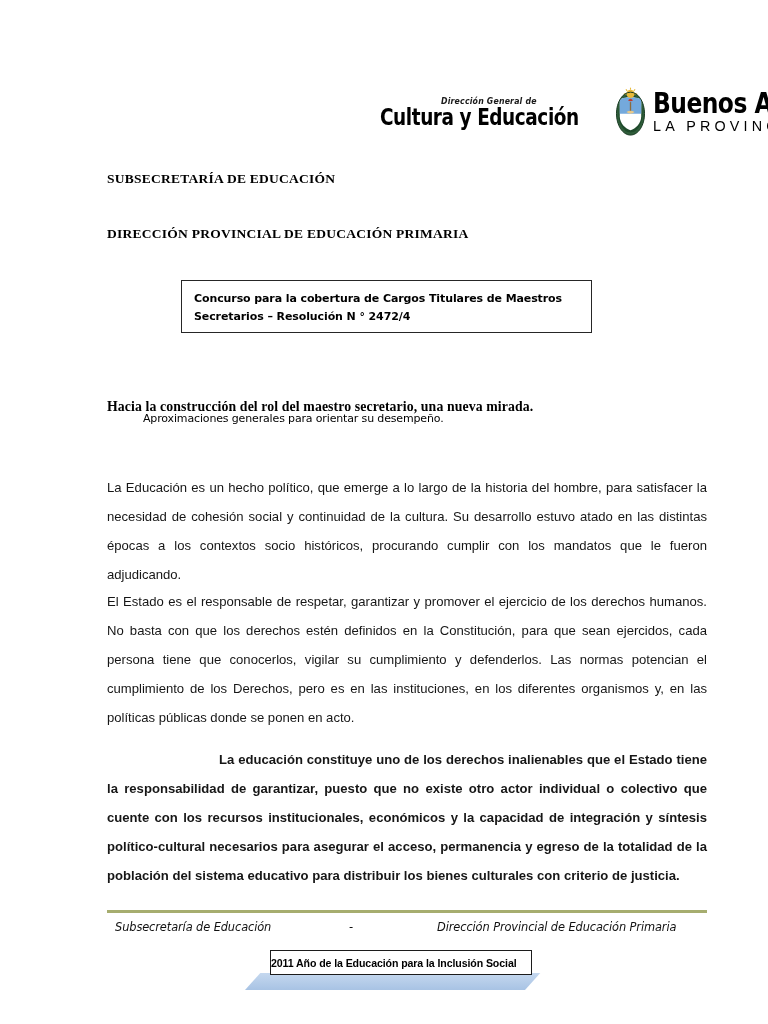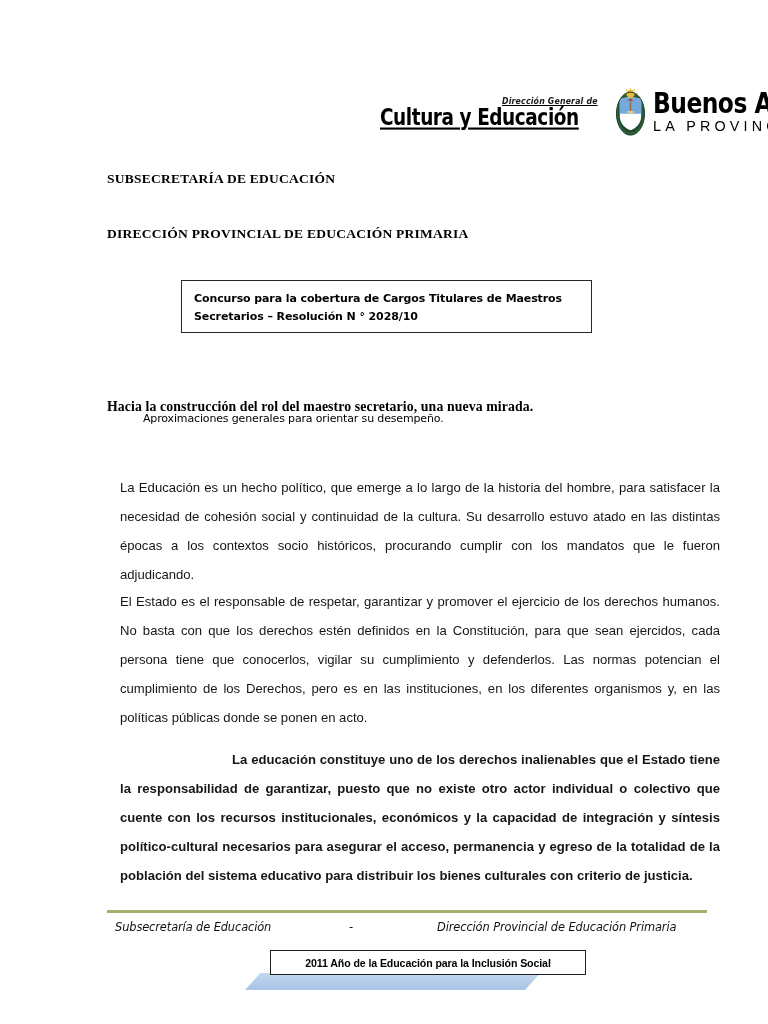--- a/index.html
+++ b/index.html
@@ -31,25 +31,24 @@
     left: 380px;
     width: 332px;
     height: 56px;
     display: flex;
     align-items: center;
     justify-content: flex-start;
   }
   .logo-dgcye {
     display: flex;
     flex-direction: column;
-    align-items: flex-end;
+    align-items: center;
     justify-content: center;
     margin-right: 8px;
     padding-top: 2px;
-    text-decoration: underline;
   }
   .logo-dgcye-small {
     font-family: "DejaVu Sans", sans-serif;
     font-size: 8.5px;
     font-weight: 700;
     font-style: italic;
     letter-spacing: 0.2px;
     color: #1a1a1a;
     transform: scaleX(0.92);
     transform-origin: left center;
@@ -163,21 +162,21 @@
     font-weight: 400;
     color: #000000;
     letter-spacing: -0.15px;
     white-space: nowrap;
     margin-left: 36px;
   }
 
   
   .body-col {
     position: absolute;
-    left: 120px;
+    left: 107px;
     width: 600px;
   }
   .para {
     font-family: "Liberation Sans", sans-serif;
     font-size: 13.1px;
     line-height: 29px;
     text-align: justify;
     text-justify: inter-word;
     color: #161616;
     margin: 0;
@@ -230,28 +229,27 @@
     width: 280px;
     height: 17px;
     background: linear-gradient(to bottom, #c5d8ef 0%, #a8c3e4 100%);
     transform: skewX(-42deg);
     transform-origin: bottom left;
   }
   .year-box {
     position: absolute;
     left: 270px;
     top: 950px;
-    width: 316px;
+    width: 262px;
     height: 25px;
     border: 1.4px solid #1c1c1c;
     background: #ffffff;
     box-sizing: border-box;
     display: flex;
     align-items: center;
-    justify-content: center;
   }
   .year-box-text {
     font-family: "Liberation Sans", sans-serif;
     font-size: 10.6px;
     font-weight: 700;
     color: #000000;
     letter-spacing: -0.1px;
     white-space: nowrap;
   }
 </style>
@@ -298,21 +296,21 @@
       <div class="logo-ba-sub">LA PROVINCIA</div>
     </div>
   </div>
 
   <div class="heading-serif" id="h-subsecretaria">SUBSECRETARÍA DE EDUCACIÓN</div>
 
   <div class="heading-serif" id="h-direccion">DIRECCIÓN PROVINCIAL DE EDUCACIÓN PRIMARIA</div>
 
   <div class="title-box">
     <div class="title-box-line">Concurso para la cobertura de Cargos Titulares de Maestros</div>
-    <div class="title-box-line">Secretarios – Resolución N ° 2028/10</div>
+    <div class="title-box-line">Secretarios – Resolución N ° 2472/4</div>
   </div>
 
   <div class="section-title">Hacia la construcción del rol del maestro secretario, una nueva mirada.</div>
 
   <div class="section-subtitle">Aproximaciones generales para orientar su desempeño.</div>
 
   <div class="body-col p-pos" id="p1">
     <p class="para">La Educación es un hecho  político, que emerge a lo largo de la historia del hombre, para satisfacer la necesidad de cohesión social  y continuidad de la cultura. Su desarrollo estuvo atado en las distintas épocas a los contextos socio históricos, procurando cumplir con los mandatos que le fueron adjudicando.</p>
   </div>
 

